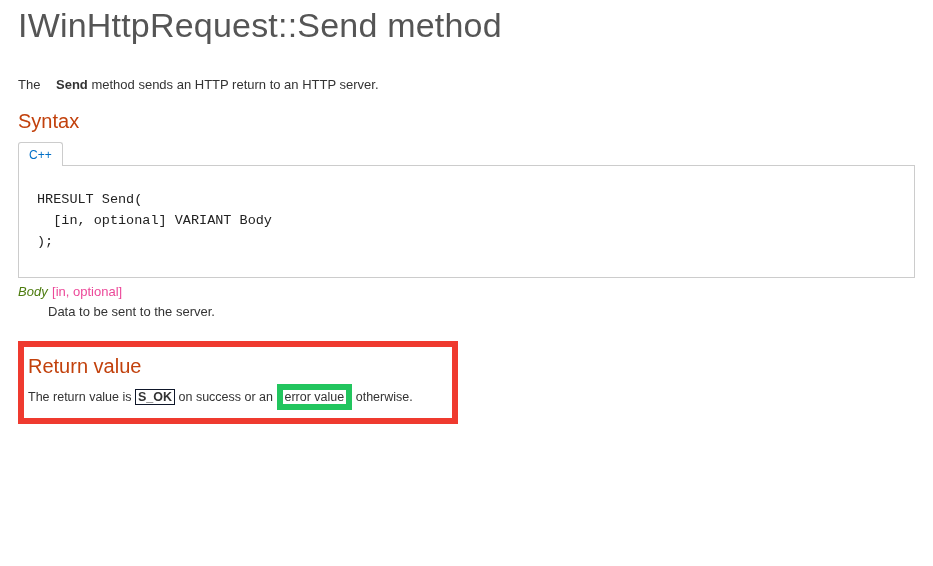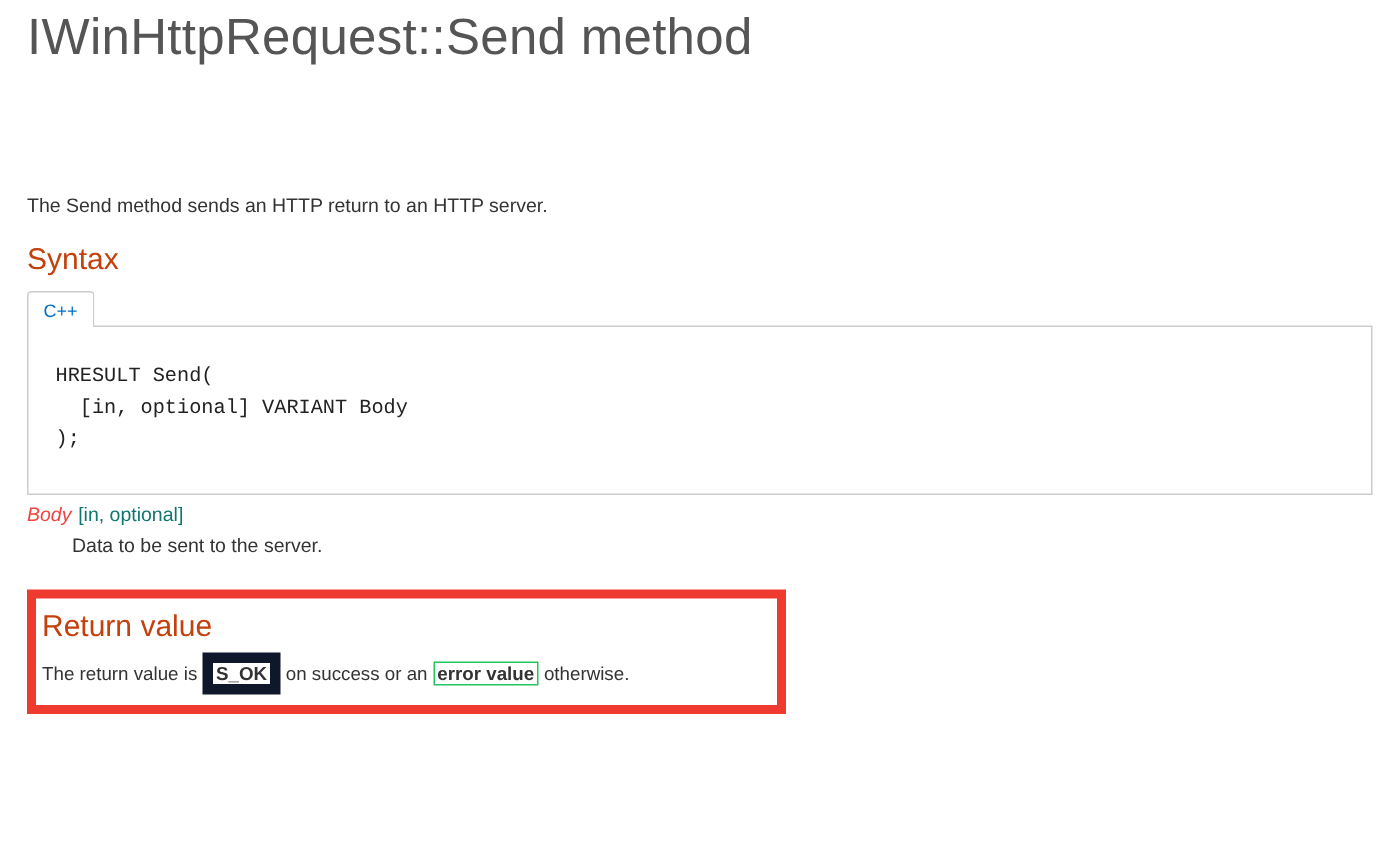--- a/index.html
+++ b/index.html
@@ -10,30 +10,31 @@
     background: #fff;
     width: 933px;
   }
   .page {
     padding: 0 18px 0 18px;
   }
   h1.title {
     font-weight: 300;
     font-size: 34px;
     color: #555;
-    margin: 6px 0 84px 0;
+    margin: 6px 0 32px 0;
     letter-spacing: 0.2px;
   }
   .intro {
     font-size: 13px;
     color: #333;
     margin-bottom: 18px;
   }
   .intro .bold {
-    font-weight: 400;
+    font-weight: 700;
+    margin-left: 12px;
   }
   h2.section {
     font-weight: 400;
     font-size: 20px;
     color: #c2410c;
     margin: 14px 0 8px 0;
   }
   
   .tabstrip {
     display: flex;
@@ -63,56 +64,56 @@
     font-size: 13.5px;
     line-height: 1.55;
     color: #222;
     white-space: pre;
     margin-bottom: 4px;
   }
   
   .param-name {
     font-style: italic;
     font-size: 13px;
-    color: #ef4444;
+    color: #4d7c0f;
   }
   .param-attr {
     font-size: 13px;
-    color: #0f766e;
+    color: #ec4899;
   }
   .param-desc {
     font-size: 13px;
     color: #333;
     margin: 4px 0 16px 30px;
   }
   
   .highlight {
     border: 6px solid #ef3a2f;
     padding: 6px 10px 14px 4px;
     margin-top: 22px;
-    width: 506px;
+    width: 440px;
     box-sizing: border-box;
   }
   .highlight h2.section {
     margin-top: 2px;
     margin-bottom: 12px;
   }
   .ret-text {
     font-size: 12.5px;
     color: #333;
   }
   .kw {
-    border: 7px solid #0f172a;
+    border: 1px solid #0f172a;
     padding: 0 2px;
     font-weight: 700;
   }
   .kw-plain {
-    border: 1px solid #22c55e;
+    border: 6px solid #22c55e;
     padding: 0 2px;
-    font-weight: 700;
+    font-weight: 400;
   }
 </style>
 </head>
 <body>
 
 <div class="page">
   <h1 class="title">IWinHttpRequest::Send method</h1>
 
   <div class="intro">
     <span>The </span><span class="bold">Send</span><span> method sends an HTTP return to an HTTP server.</span>

